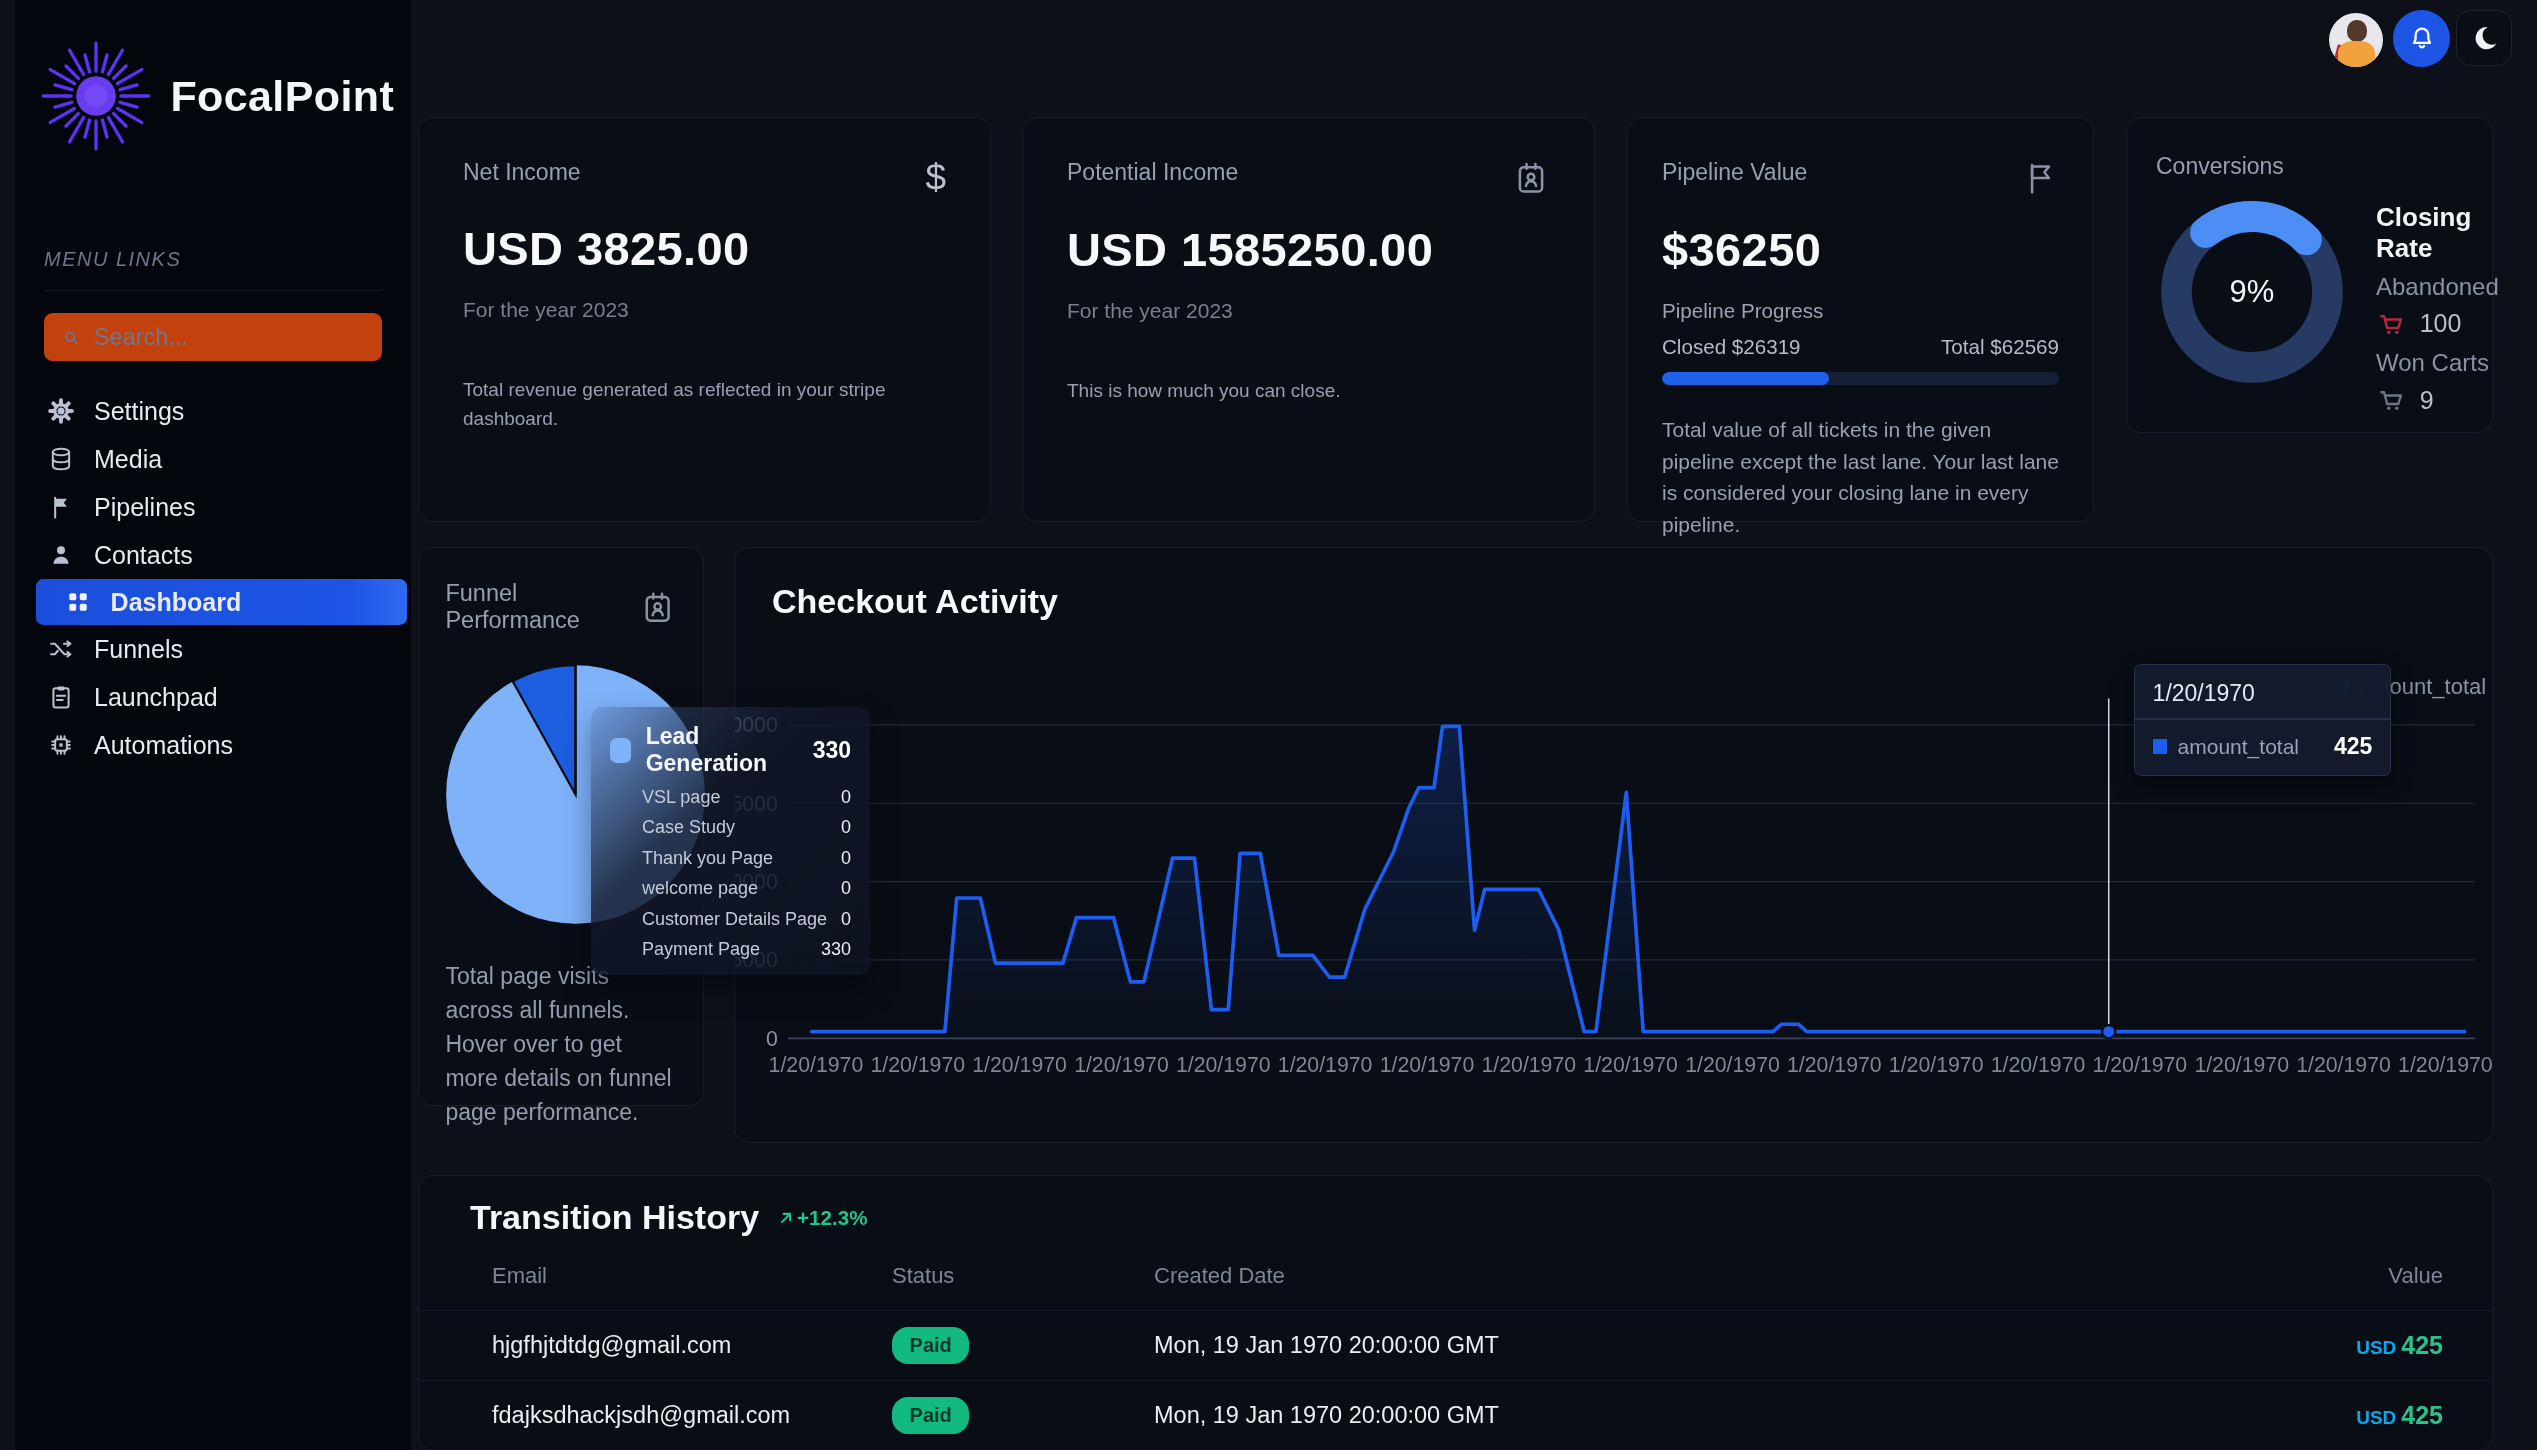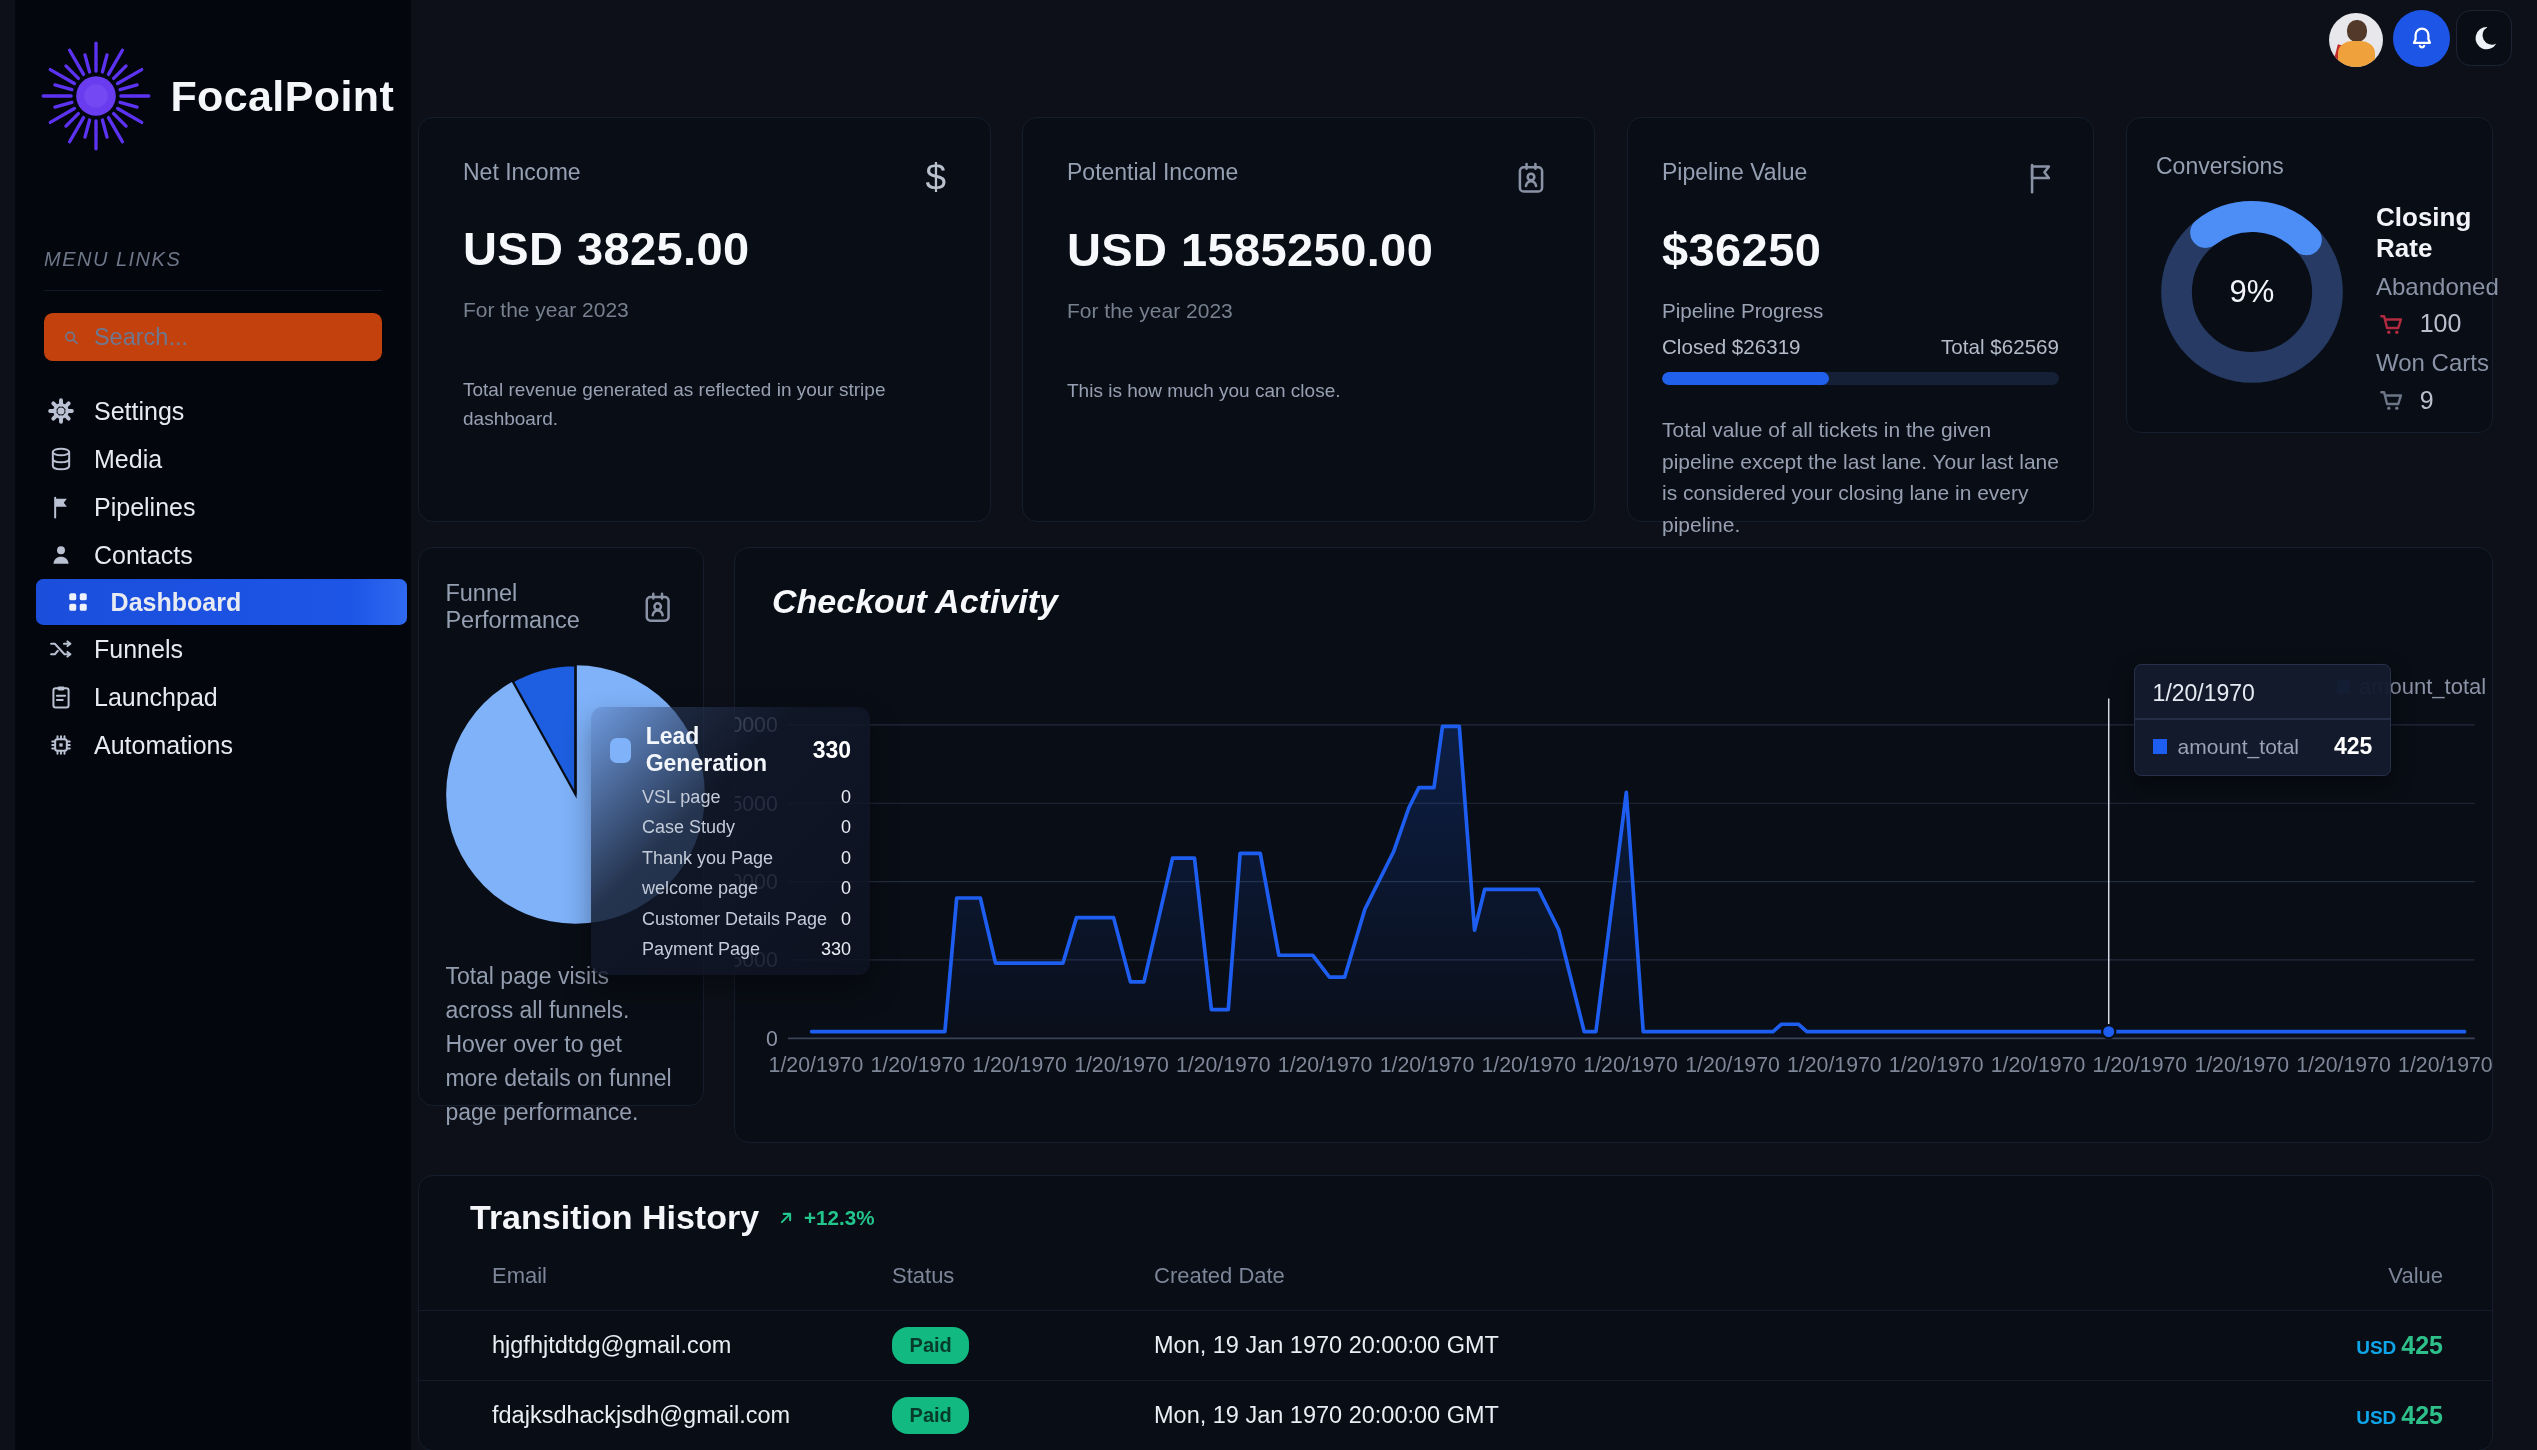--- a/index.html
+++ b/index.html
@@ -106,21 +106,21 @@
   .cart-gray { color:#6c7687; }
   
   #card-funnel { left:22px; top:547px; width:286px; height:559px; padding:32px 26.4px; }
   .funnel-head { display:flex; align-items:center; justify-content:space-between; }
   .funnel-head .card-title { font-size:23.5px; }
   .funnel-head svg { width:41px; height:41px; color:#8a93a6; }
   .pie-svg { margin:26.4px 0 0 -4.4px; }
   .funnel-desc { font-size:23px; color:#939db0; line-height:1.47; margin-top:29px; }
   
   #card-chart { left:338px; top:547px; width:1759px; height:596px; }
-  .chart-title { position:absolute; left:37px; top:34px; font-size:34px; font-weight:700; color:#f6f8fc;font-style:italic; }
+  .chart-title { position:absolute; left:37px; top:34px; font-size:34px; font-weight:700; color:#f6f8fc; }
   .chart-legend { position:absolute; left:1602px; top:126px; display:flex; align-items:center; gap:8.8px;
     font-size:22px; color:#8a93a6; z-index:2; }
   .chart-legend .sw { width:13.2px; height:13.2px; background:#1d5ef0; }
   #chart-svg { position:absolute; left:0; top:0; }
   .chart-tip {
     position:absolute; left:1399px; top:116px; width:257px; z-index:6;
     background:rgba(19,27,45,.96); border:1.5px solid #27324a; border-radius:7.3px;
     box-shadow:0 8.8px 22px rgba(0,0,0,.45);
   }
   .chart-tip-head { padding:14.7px 17.6px 11.7px 17.6px; font-size:23px; color:#e6eaf2; }
@@ -139,21 +139,21 @@
   .ft-head { display:flex; align-items:center; gap:14.7px; }
   .ft-swatch { width:25px; height:25px; border-radius:6.6px; background:#7fb2f9; }
   .ft-title { font-size:23px; font-weight:700; color:#f3f6fb; }
   .ft-val { margin-left:auto; font-size:23px; font-weight:700; color:#fff; }
   .ft-row { display:flex; margin-top:9.5px; font-size:18px; color:#c3cbd9;margin-left:32px; }
   .ft-row .v { margin-left:auto; color:#e9edf4; }
   
   #card-table { left:22px; top:1175px; width:2075px; height:276px; overflow:hidden; }
   .tbl-title-row { display:flex; align-items:center; gap:16px; padding:22px 0 0 51px; }
   .tbl-title { font-size:34px; font-weight:700; color:#f4f6fa; }
-  .tbl-trend { display:flex; align-items:center; gap:7px; color:#22c58b; font-size:20.6px; font-weight:700; }
+  .tbl-trend { display:flex; align-items:center; gap:0; color:#22c58b; font-size:20.6px; font-weight:700; }
   .tbl-trend svg { width:22px; height:22px; }
   .tbl-grid { display:grid; grid-template-columns:400px 262px 1142px 147px; padding:0 0 0 73px; align-items:center; }
   .tbl-head { margin-top:26.4px; font-size:22px; color:#7c8698; padding-bottom:20.6px; }
   .tbl-head .col-value, .tbl-row .col-value { text-align:right; }
   .tbl-row { border-top:1.5px solid #131a28; height:70px; font-size:23.5px; color:#e9edf4; cursor:pointer; }
   .badge-paid {
     display:inline-block; background:#12b981; color:#063a2a; font-size:20px; font-weight:700;
     padding:6.6px 17.6px; border-radius:16px;
   }
   .val-cur { font-size:19px; font-weight:700; color:#0ea5e9; margin-right:5px; }

